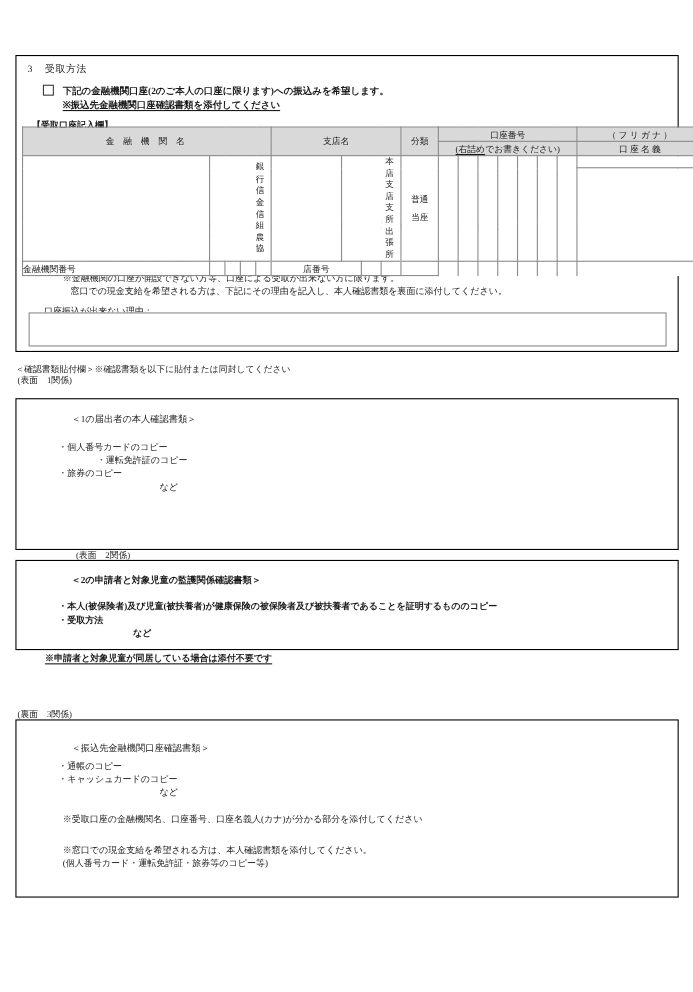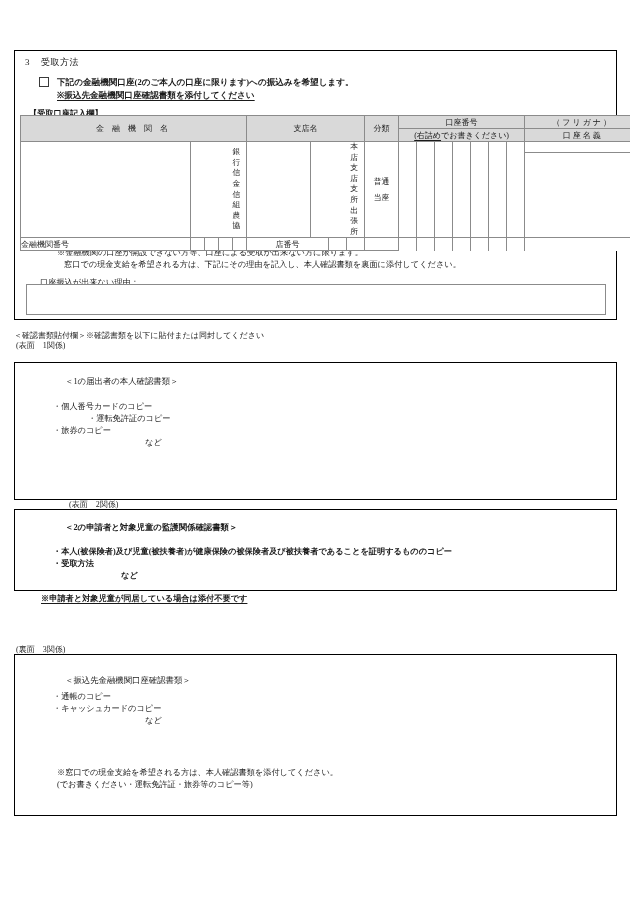--- a/index.html
+++ b/index.html
@@ -312,17 +312,18 @@
     <div class="anado" style="left:106px; top:60px;">など</div>
     <div class="anote uline" style="left:26px; top:83px;">※申請者と対象児童が同居している場合は添付不要です</div>
   </div>
 
   <div class="attach-label" style="left:16px; top:644px;">(裏面　3関係)</div>
   <div class="attach-box" style="top:654px; height:162px;">
     <div class="atitle" style="left:50px; top:20px;">＜振込先金融機関口座確認書類＞</div>
     <div class="aitem" style="left:38px; top:36px;">・通帳のコピー</div>
     <div class="aitem" style="left:38px; top:48px;">・キャッシュカードのコピー</div>
     <div class="anado" style="left:130px; top:60px;">など</div>
+    <div class="anote" style="left:42px; top:84px;">※受取口座の金融機関名、口座番号、口座名義人(カナ)が分かる部分を添付してください</div>
     <div class="anote" style="left:42px; top:112px;">※窓口での現金支給を希望される方は、本人確認書類を添付してください。</div>
-    <div class="anote" style="left:42px; top:124px;">(でお書きください・運転免許証・旅券等のコピー等)</div>
+    <div class="anote" style="left:42px; top:124px;">(個人番号カード・運転免許証・旅券等のコピー等)</div>
   </div>
 
 </div>
 
 </body></html>

